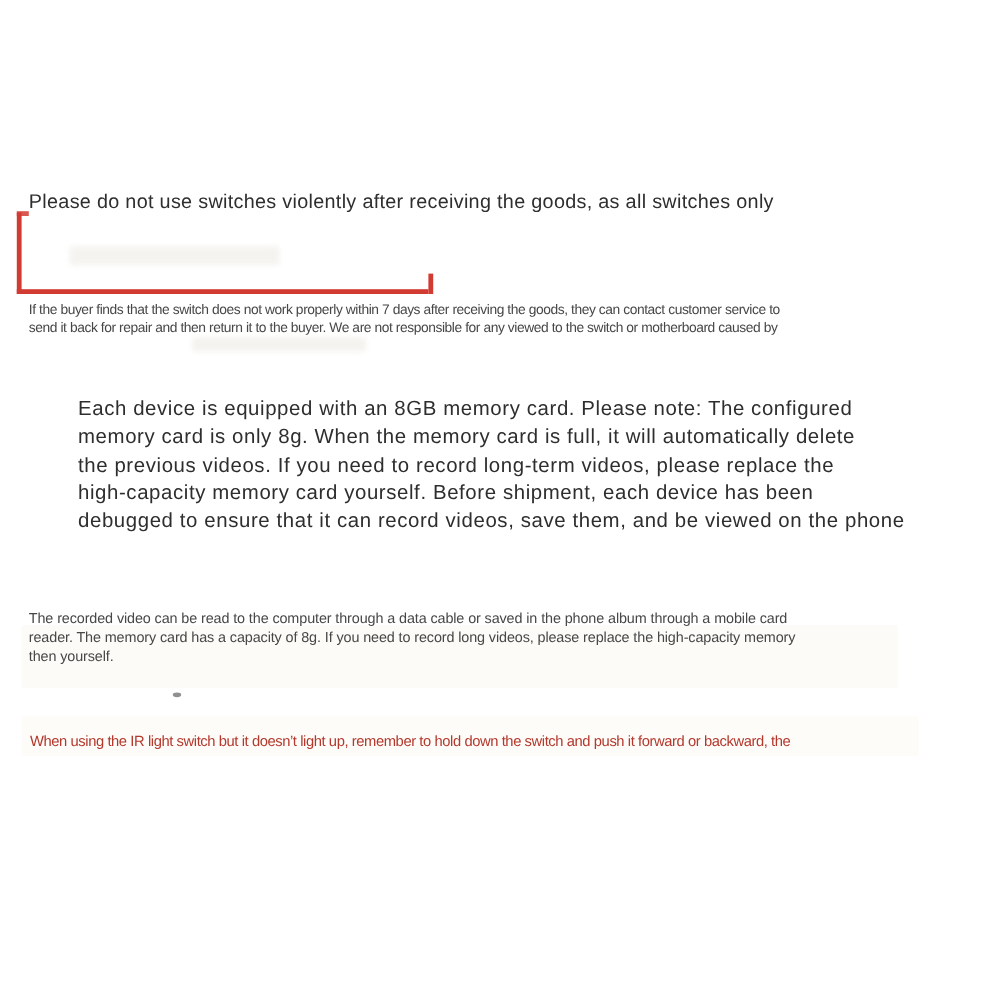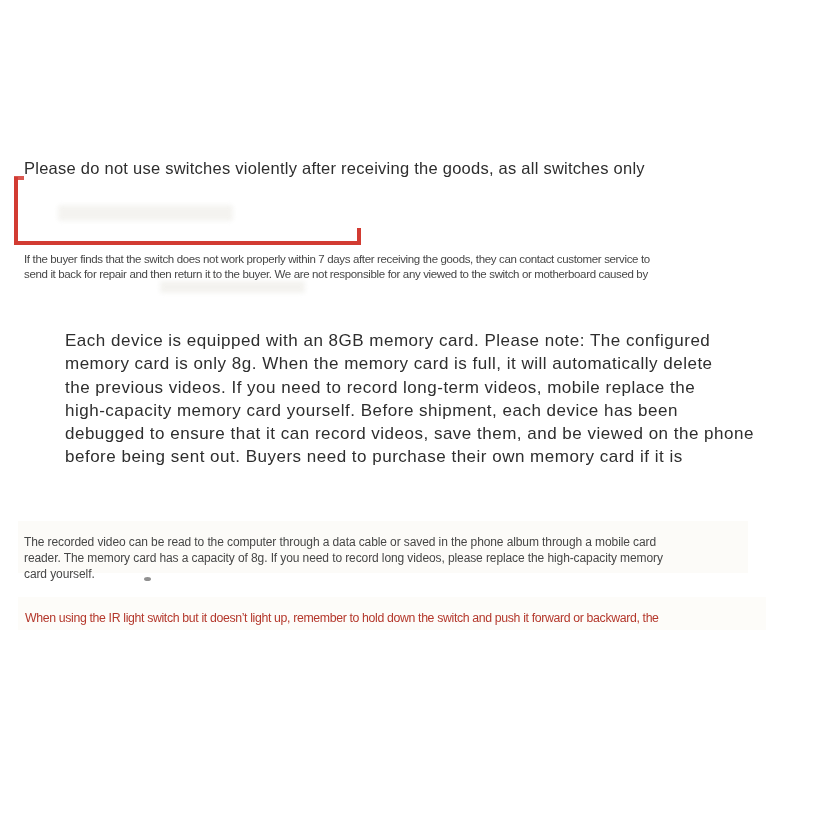--- a/index.html
+++ b/index.html
@@ -53,21 +53,21 @@
     position: absolute;
     color: var(--fine-text, #474747);
   }
   .policy {
     left: 24px; top: 252px;
     font-size: 11.5px;
     line-height: 14.6px;
     letter-spacing: -0.35px;
   }
   .readout {
-    left: 24px; top: 534px;
+    left: 24px; top: 507px;
     font-size: 12px;
     line-height: 16px;
     letter-spacing: -0.1px;
   }
 
   
   .memory {
     position: absolute;
     left: 24px; top: 329px;
     font-size: 17px;
@@ -148,30 +148,29 @@
   </section>
 
   <section class="fineprint policy">
     <div class="line">If the buyer finds that the switch does not work properly within 7 days after receiving the goods, they can contact customer service to</div>
     <div class="line">send it back for repair and then return it to the buyer. We are not responsible for any viewed to the switch or motherboard caused by</div>
   </section>
 
   <section class="memory">
     <div class="line">Each device is equipped with an 8GB memory card. Please note: The configured</div>
     <div class="line">memory card is only 8g. When the memory card is full, it will automatically delete</div>
-    <div class="line">the previous videos. If you need to record long-term videos, mobile replace the</div>
+    <div class="line">the previous videos. If you need to record long-term videos, please replace the</div>
     <div class="line">high-capacity memory card yourself. Before shipment, each device has been</div>
     <div class="line">debugged to ensure that it can record videos, save them, and be viewed on the phone</div>
-    <div class="line">before being sent out. Buyers need to purchase their own memory card if it is</div>
   </section>
 
   <section class="fineprint readout">
     <div class="line">The recorded video can be read to the computer through a data cable or saved in the phone album through a mobile card</div>
     <div class="line">reader. The memory card has a capacity of 8g. If you need to record long videos, please replace the high-capacity memory</div>
-    <div class="line">card yourself.</div>
+    <div class="line">then yourself.</div>
   </section>
 
   <section class="ir-warning">
     <div class="line">When using the IR light switch but it doesn’t light up, remember to hold down the switch and push it forward or backward, the</div>
     <div class="line">light will turn on or off during recording.</div>
   </section>
 
   <div class="bottom-band">
     <div class="wm wm-left"></div>
     <div class="wm wm-right"></div>

